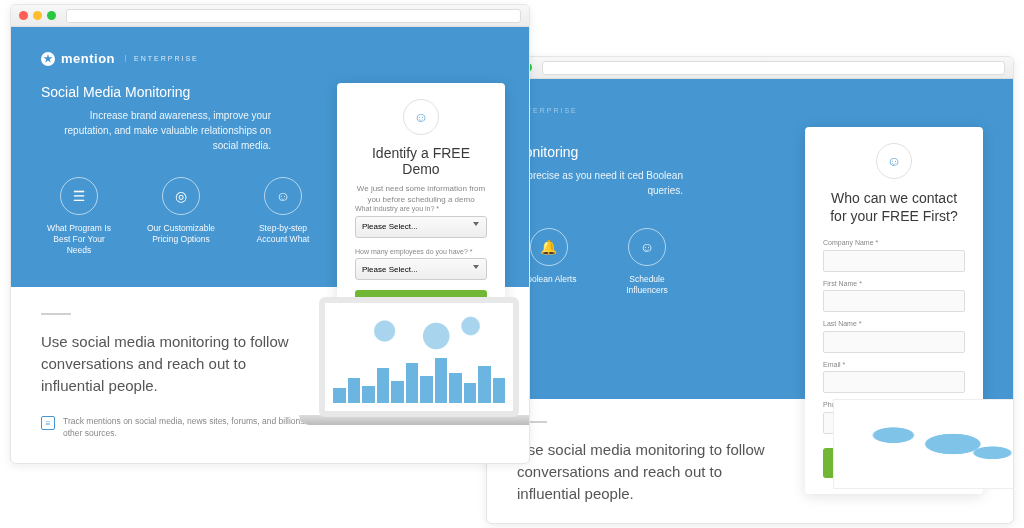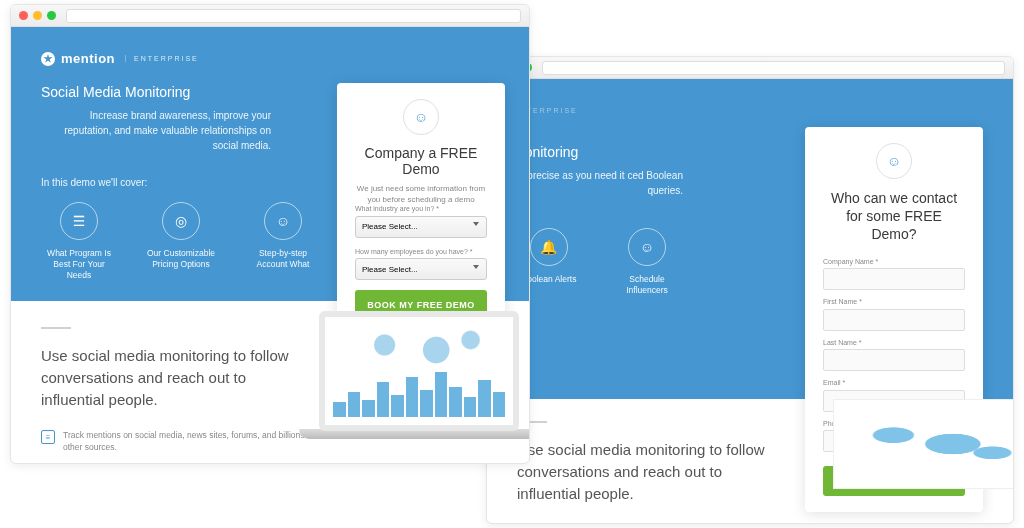--- a/index.html
+++ b/index.html
@@ -66,38 +66,37 @@
     <div class="addr"></div>
   </div>
   <div class="hero">
     <div class="logo">
       <span class="logo-mark">★</span>
       <span class="logo-txt">mention</span>
       <span class="logo-ent">ENTERPRISE</span>
     </div>
     <h1>Social Media Monitoring</h1>
     <p class="sub">Increase brand awareness, improve your reputation, and make valuable relationships on social media.</p>
-    <p class="cover-lbl">In this demo we'll cover:</p>
     <div class="feat-row">
       <div class="feat">
         <div class="feat-icon">☰</div>
         <div class="feat-lbl">What Program Is Best For Your Needs</div>
       </div>
       <div class="feat">
         <div class="feat-icon">◎</div>
         <div class="feat-lbl">Our Customizable Pricing Options</div>
       </div>
       <div class="feat">
         <div class="feat-icon">☺</div>
         <div class="feat-lbl">Step-by-step Account What</div>
       </div>
     </div>
     <div class="card">
       <div class="card-icon">☺</div>
-      <h2>Company a FREE Demo</h2>
+      <h2>Identify a FREE Demo</h2>
       <p class="card-sub">We just need some information from you before scheduling a demo</p>
       <label class="field-lbl">What industry are you in? *</label>
       <div class="sel-wrap"><select class="sel"><option>Please Select...</option></select></div>
       <label class="field-lbl">How many employees do you have? *</label>
       <div class="sel-wrap"><select class="sel"><option>Please Select...</option></select></div>
       <button class="btn">BOOK MY FREE DEMO</button>
     </div>
   </div>
   <div class="below">
     <div class="divider"></div>
@@ -152,21 +151,21 @@
           <div class="feat-lbl">Boolean Alerts</div>
         </div>
         <div class="feat">
           <div class="feat-icon">☺</div>
           <div class="feat-lbl">Schedule Influencers</div>
         </div>
       </div>
     </div>
     <div class="card">
       <div class="card-icon">☺</div>
-      <h2 style="line-height:1.3">Who can we contact for some FREE Demo?</h2>
+      <h2 style="line-height:1.3">Who can we contact for your FREE First?</h2>
       <div style="height:8px"></div>
       <label class="field-lbl">Company Name *</label>
       <input class="input" style="">
       <label class="field-lbl">First Name *</label>
       <input class="input" style="">
       <label class="field-lbl">Last Name *</label>
       <input class="input" style="">
       <label class="field-lbl">Email *</label>
       <input class="input" style="">
       <label class="field-lbl">Phone Number *</label>

